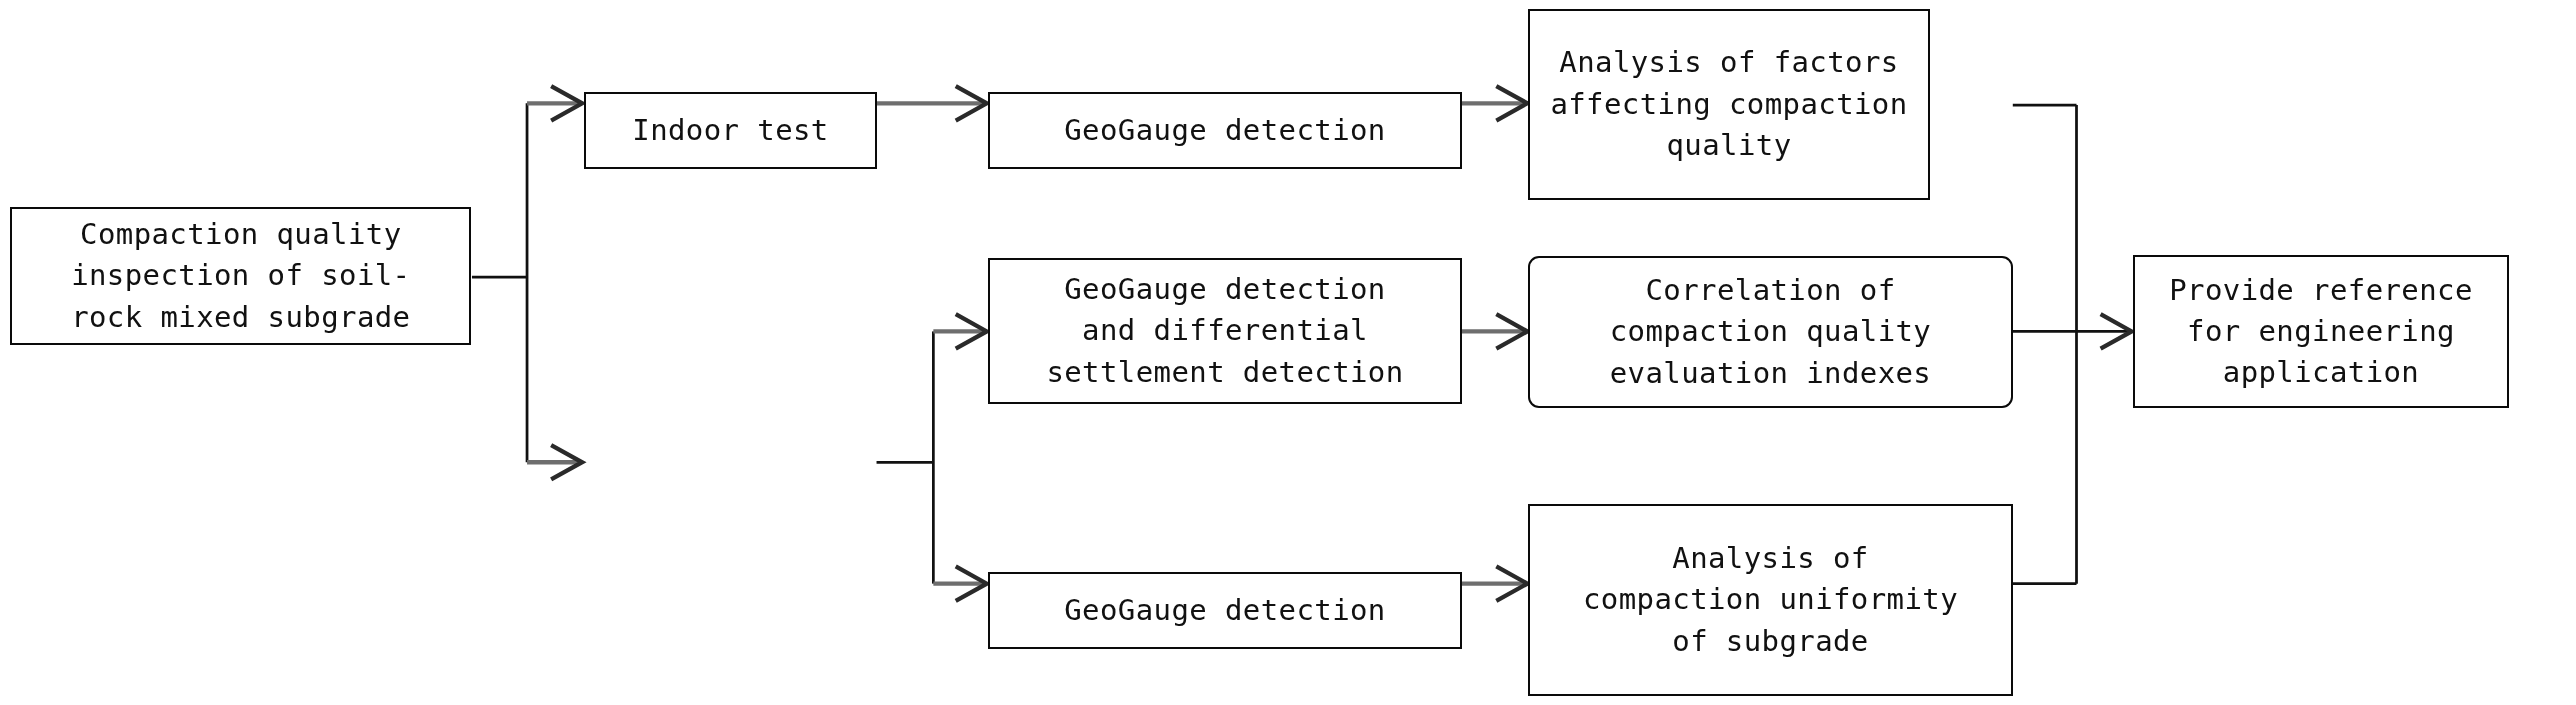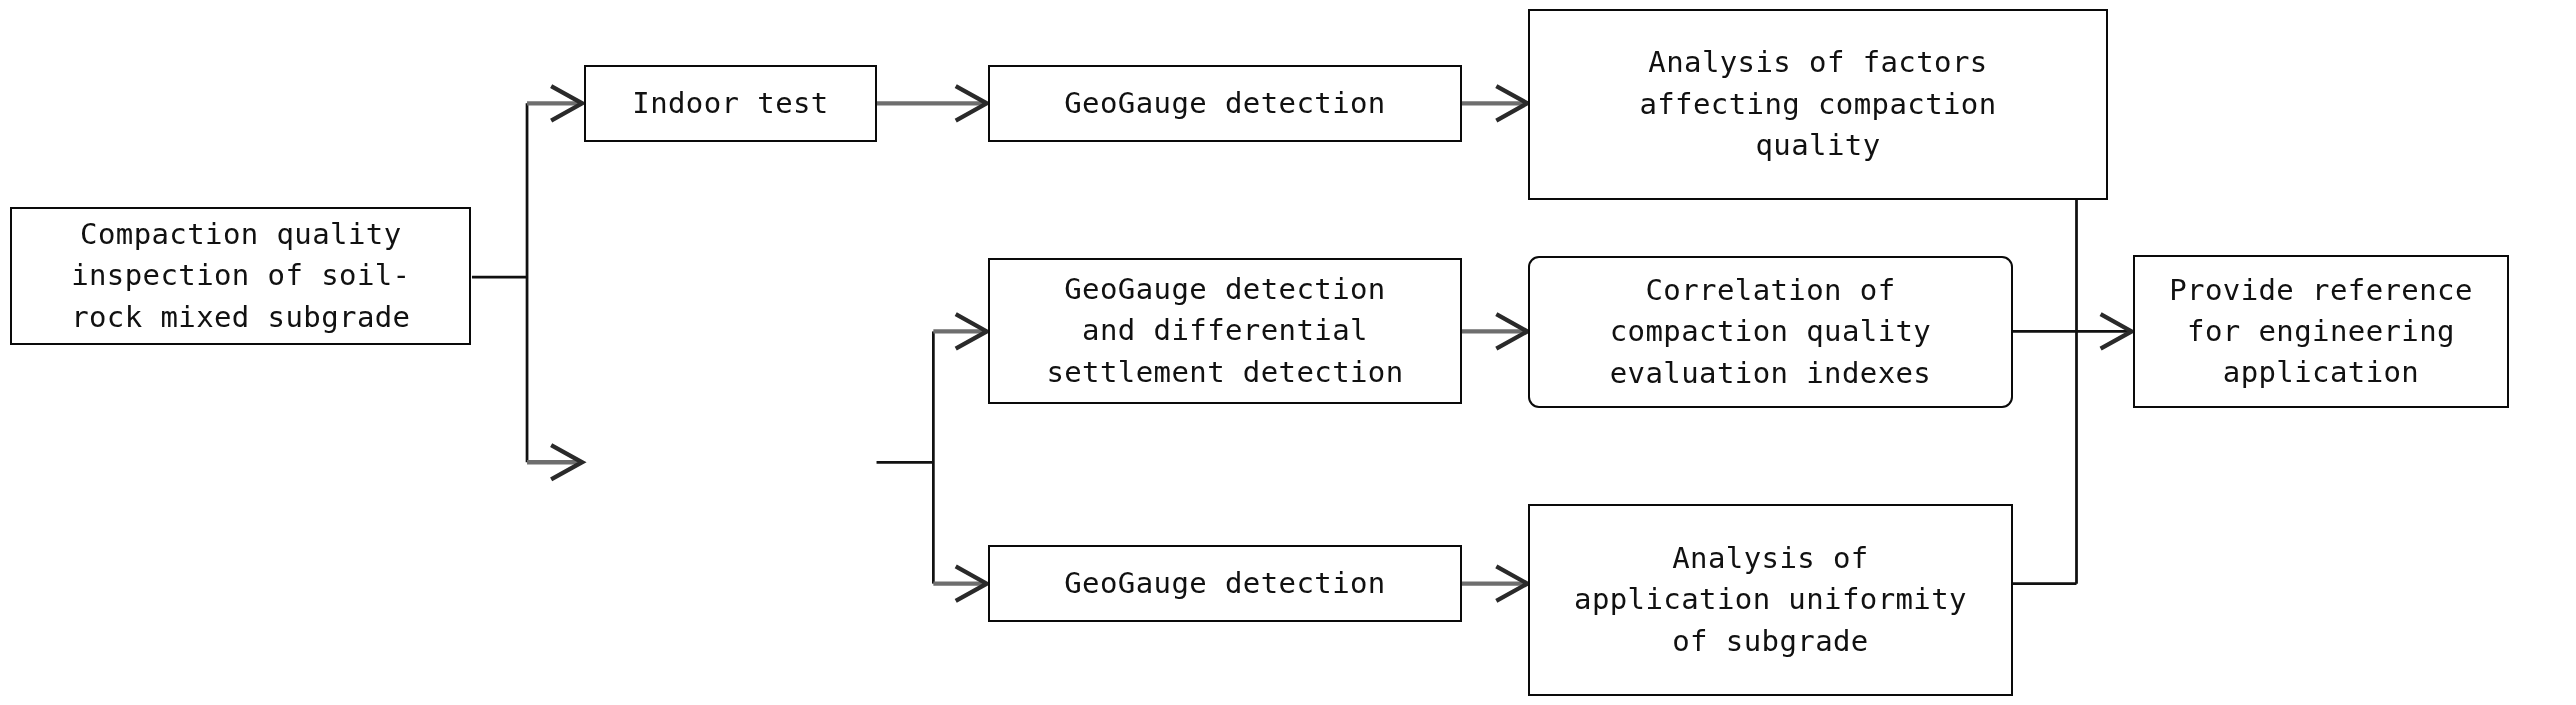--- a/index.html
+++ b/index.html
@@ -27,21 +27,21 @@
     text-align: center;
     color: #111111;
     font-family: "DejaVu Sans Mono", "Liberation Mono", monospace;
     font-size: 29px;
     line-height: 1.42;
     letter-spacing: 0.4px;
     padding: 1.7px 8.6px;
     white-space: pre-line;
     z-index: 3;
   }
-  .node.one-line { font-size: 29px; }
+  .node.one-line { font-size: 29px; margin-top: 27px; }
   svg.wires {
     position: absolute;
     left: 0;
     top: 0;
     width: 2576px;
     height: 705px;
     z-index: 1;
     pointer-events: none;
   }
   .wire-dark { stroke: #111111; stroke-width: 3.2; fill: none; }
@@ -123,30 +123,30 @@
 
 
   <div class="node one-line" style="left:988px; top:65px; width:474px; height:77px;">GeoGauge detection</div>
 
   <div class="node" style="left:988px; top:258px; width:474px; height:146px;">GeoGauge detection
 and differential
 settlement detection</div>
 
   <div class="node one-line" style="left:988px; top:545px; width:474px; height:77px;">GeoGauge detection</div>
 
-  <div class="node" style="left:1528px; top:8.6px; width:580px; height:191px;">Analysis of factors
+  <div class="node" style="left:1528px; top:8.6px; width:402px; height:191px;">Analysis of factors
 affecting compaction
 quality</div>
 
   <div class="node" style="left:1528px; top:256px; width:485px; height:152px;border-radius:11px;">Correlation of
 compaction quality
 evaluation indexes</div>
 
   <div class="node" style="left:1528px; top:504px; width:485px; height:192px;">Analysis of
-application uniformity
+compaction uniformity
 of subgrade</div>
 
   <div class="node" style="left:2133px; top:255px; width:376px; height:153px;">Provide reference
 for engineering
 application</div>
 
 </div>
 
 
 </body></html>

